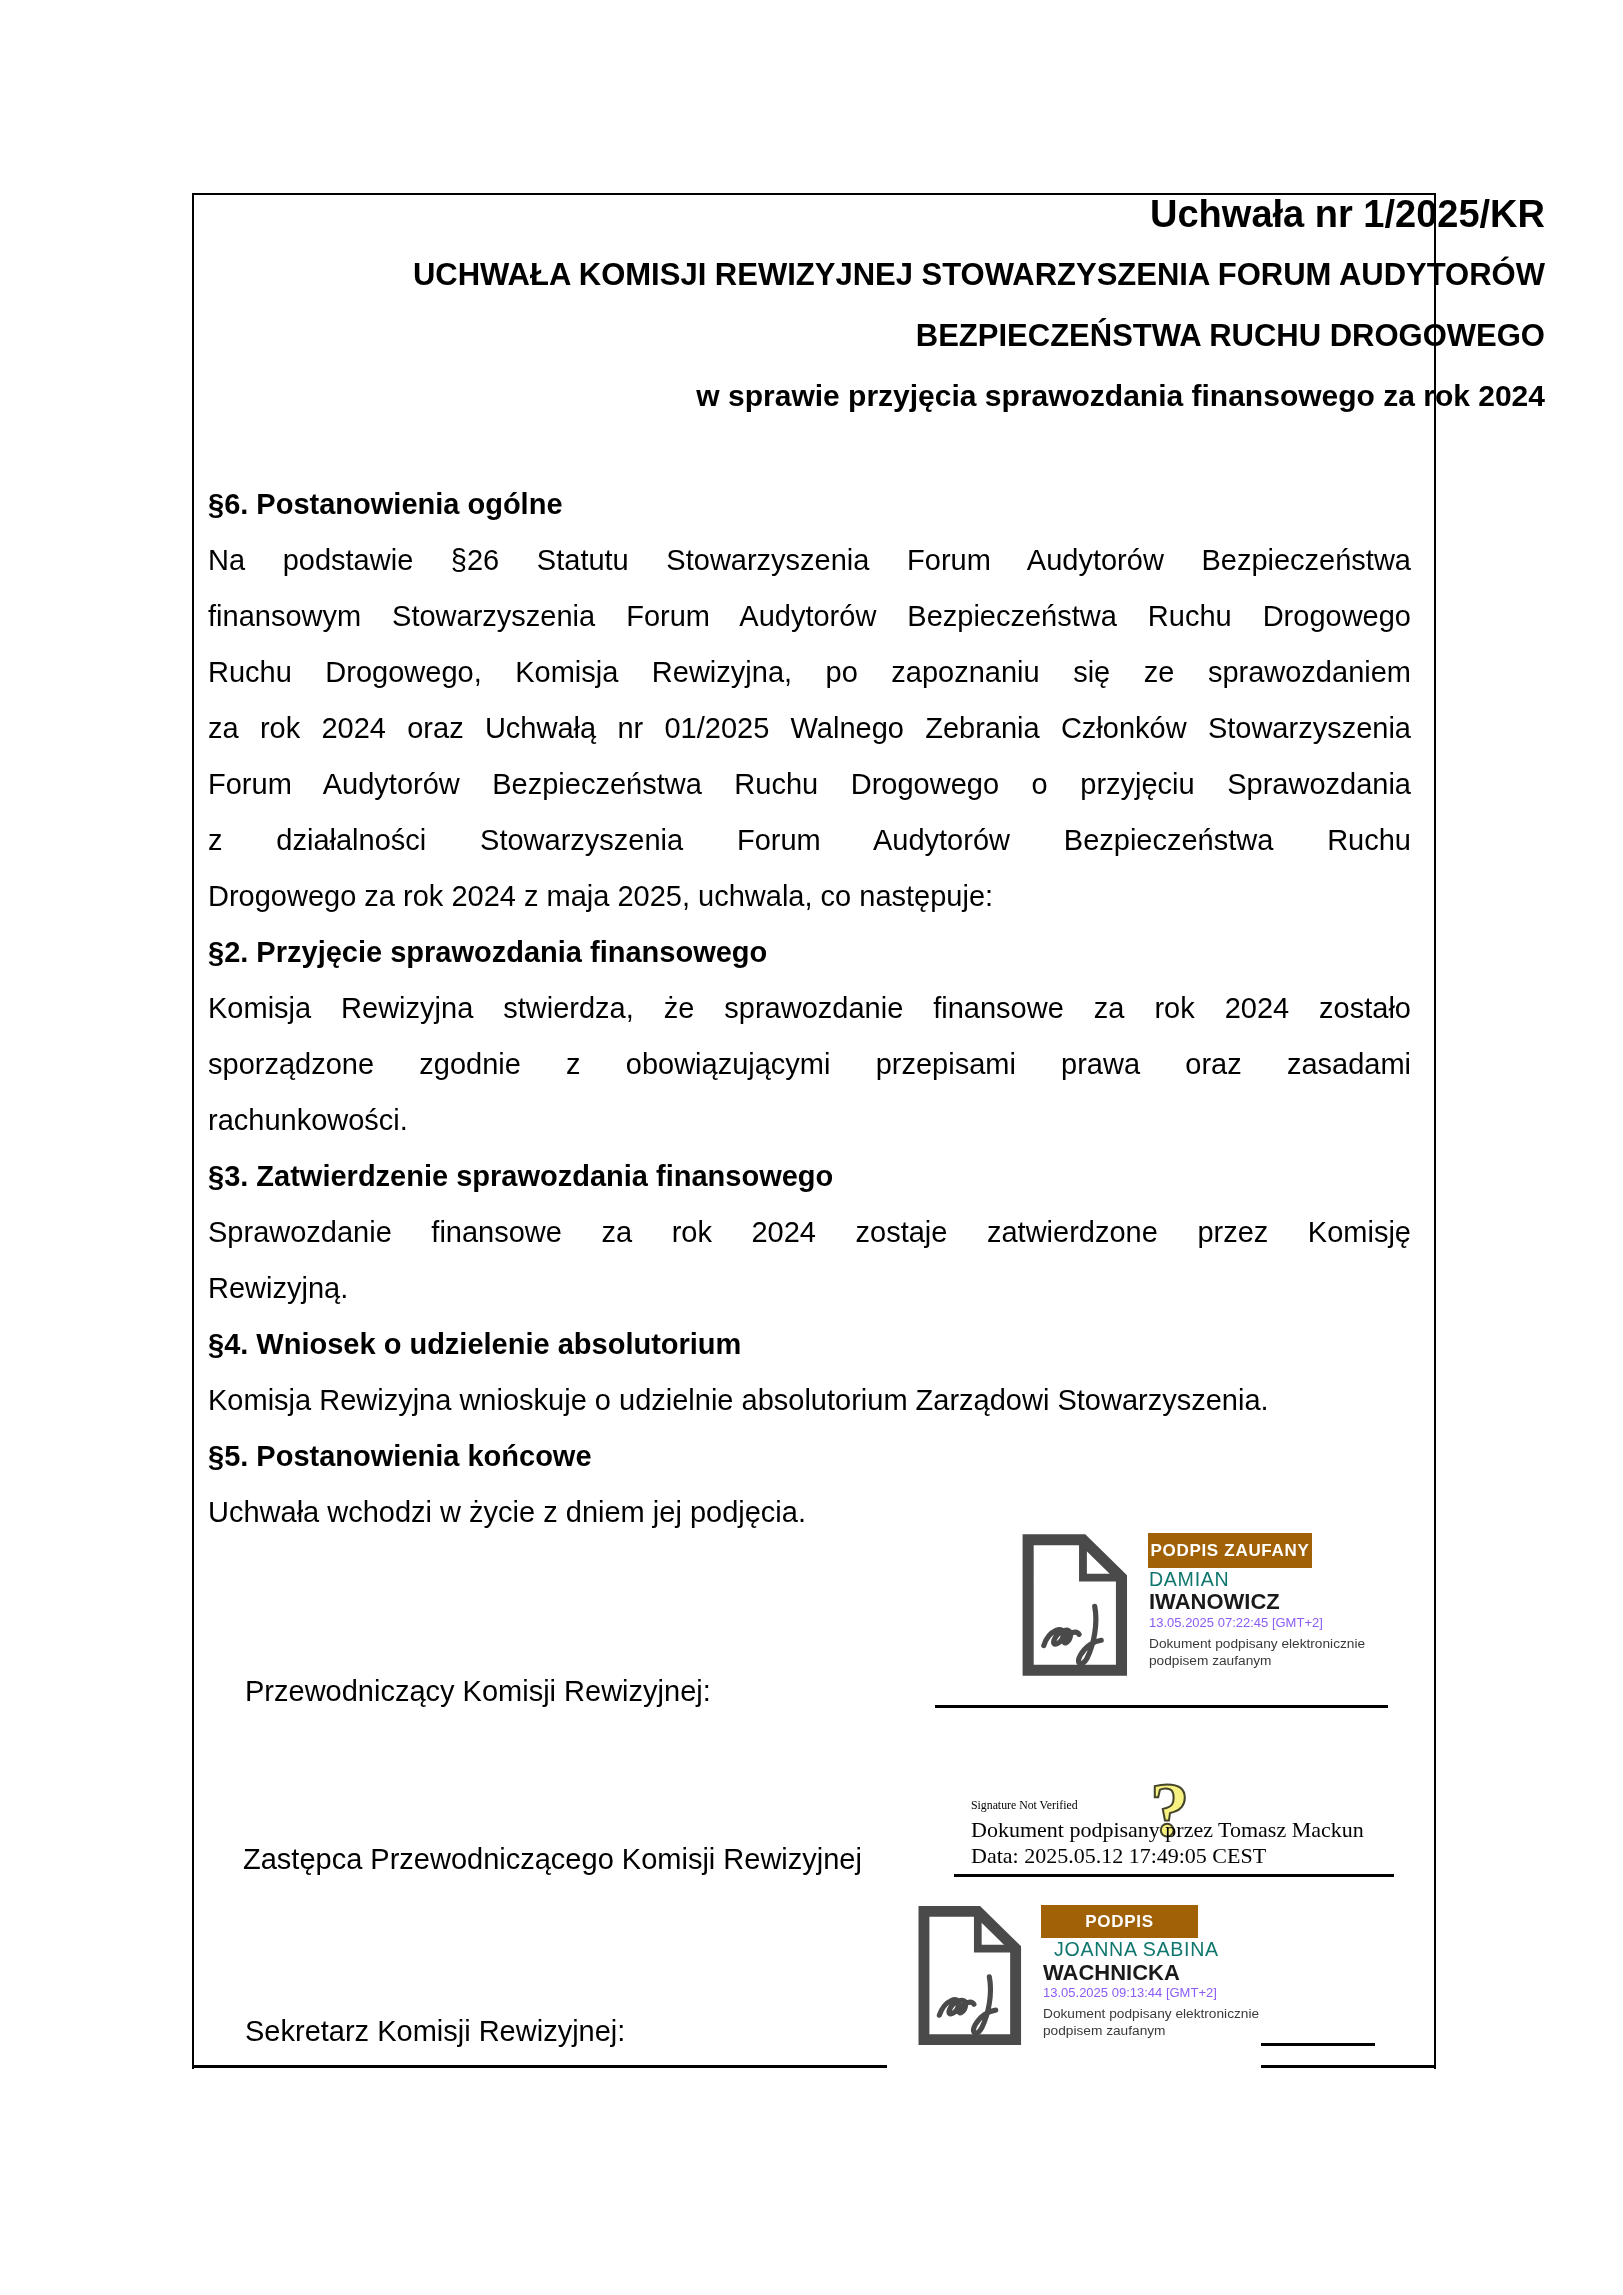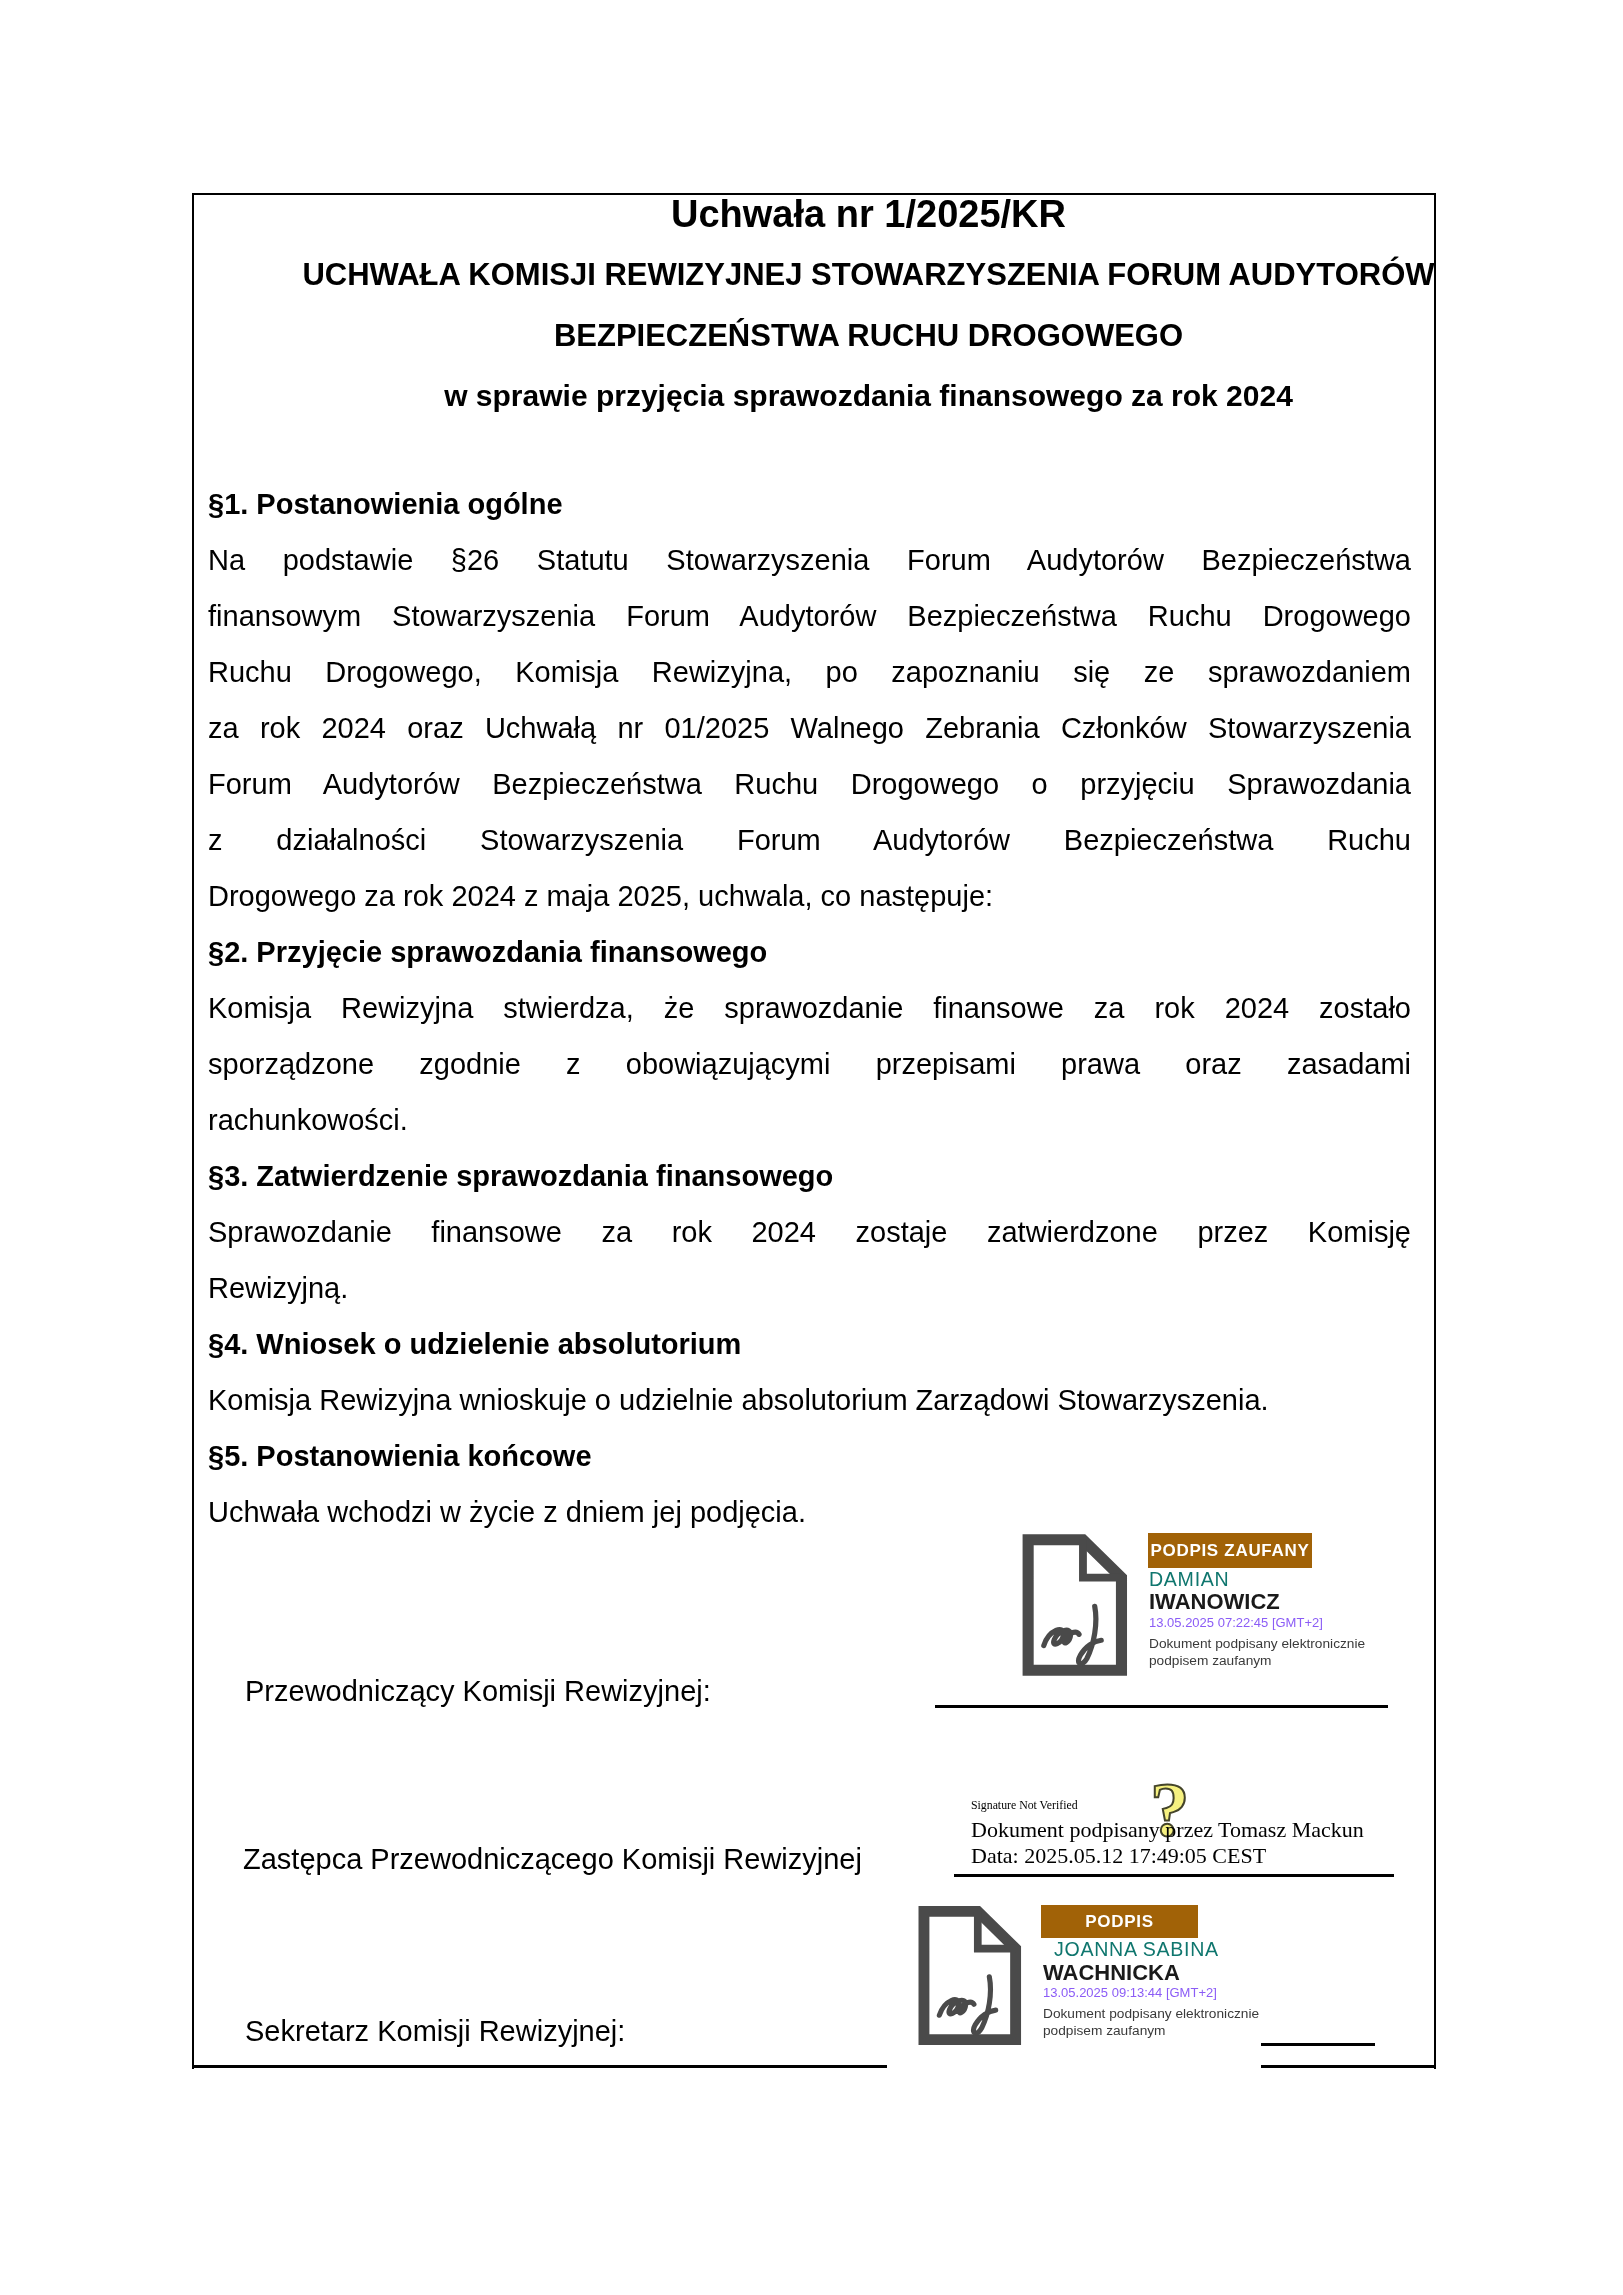--- a/index.html
+++ b/index.html
@@ -5,21 +5,21 @@
   html,body{margin:0;padding:0;background:#fff;}
   body{position:relative;width:1623px;height:2295px;font-family:"Liberation Sans",sans-serif;color:#000;overflow:hidden;}
   .abs{position:absolute;}
 
   
   #frame{left:192px;top:193px;width:1244px;height:1876px;box-sizing:border-box;
          border:2.6px solid #000;border-bottom:none;}
   .hline{background:#000;height:3.3px;}
 
   
-  .center{left:192px;width:1353px;text-align:center;font-weight:bold;}
+  .center{left:192px;width:1353px;text-align:right;font-weight:bold;}
   #title{top:194px;font-size:38px;line-height:41px;}
   #headA{top:255px;font-size:31px;line-height:39px;}
   #headB{top:316px;font-size:31px;line-height:39px;}
   #headC{top:376px;font-size:30px;line-height:39px;}
 
   
   #bodytext{left:208px;top:476px;width:1203px;font-size:29px;}
   #bodytext .ln{height:56px;line-height:56px;white-space:nowrap;}
   #bodytext .j{white-space:normal;text-align:justify;text-align-last:justify;}
   #bodytext .b{font-weight:bold;}
@@ -62,21 +62,21 @@
 <body>
 
 <div class="abs" id="frame"></div>
 
 <div class="abs center" id="title">Uchwała nr 1/2025/KR</div>
 <div class="abs center" id="headA">UCHWAŁA KOMISJI REWIZYJNEJ STOWARZYSZENIA FORUM AUDYTORÓW</div>
 <div class="abs center" id="headB">BEZPIECZEŃSTWA RUCHU DROGOWEGO</div>
 <div class="abs center" id="headC">w sprawie przyjęcia sprawozdania finansowego za rok 2024</div>
 
 <div class="abs" id="bodytext">
-  <div class="ln b">§1. Postanowienia ogólne</div>
+  <div class="ln b">§6. Postanowienia ogólne</div>
   <div class="ln j">Na podstawie §26 Statutu Stowarzyszenia Forum Audytorów Bezpieczeństwa</div>
   <div class="ln j">finansowym Stowarzyszenia Forum Audytorów Bezpieczeństwa Ruchu Drogowego</div>
   <div class="ln j">Ruchu Drogowego, Komisja Rewizyjna, po zapoznaniu się ze sprawozdaniem</div>
   <div class="ln j">za rok 2024 oraz Uchwałą nr 01/2025 Walnego Zebrania Członków Stowarzyszenia</div>
   <div class="ln j">Forum Audytorów Bezpieczeństwa Ruchu Drogowego o przyjęciu Sprawozdania</div>
   <div class="ln j">z działalności Stowarzyszenia Forum Audytorów Bezpieczeństwa Ruchu</div>
   <div class="ln">Drogowego za rok 2024 z maja 2025, uchwala, co następuje:</div>
   <div class="ln b">§2. Przyjęcie sprawozdania finansowego</div>
   <div class="ln j">Komisja Rewizyjna stwierdza, że sprawozdanie finansowe za rok 2024 zostało</div>
   <div class="ln j">sporządzone zgodnie z obowiązującymi przepisami prawa oraz zasadami</div>

